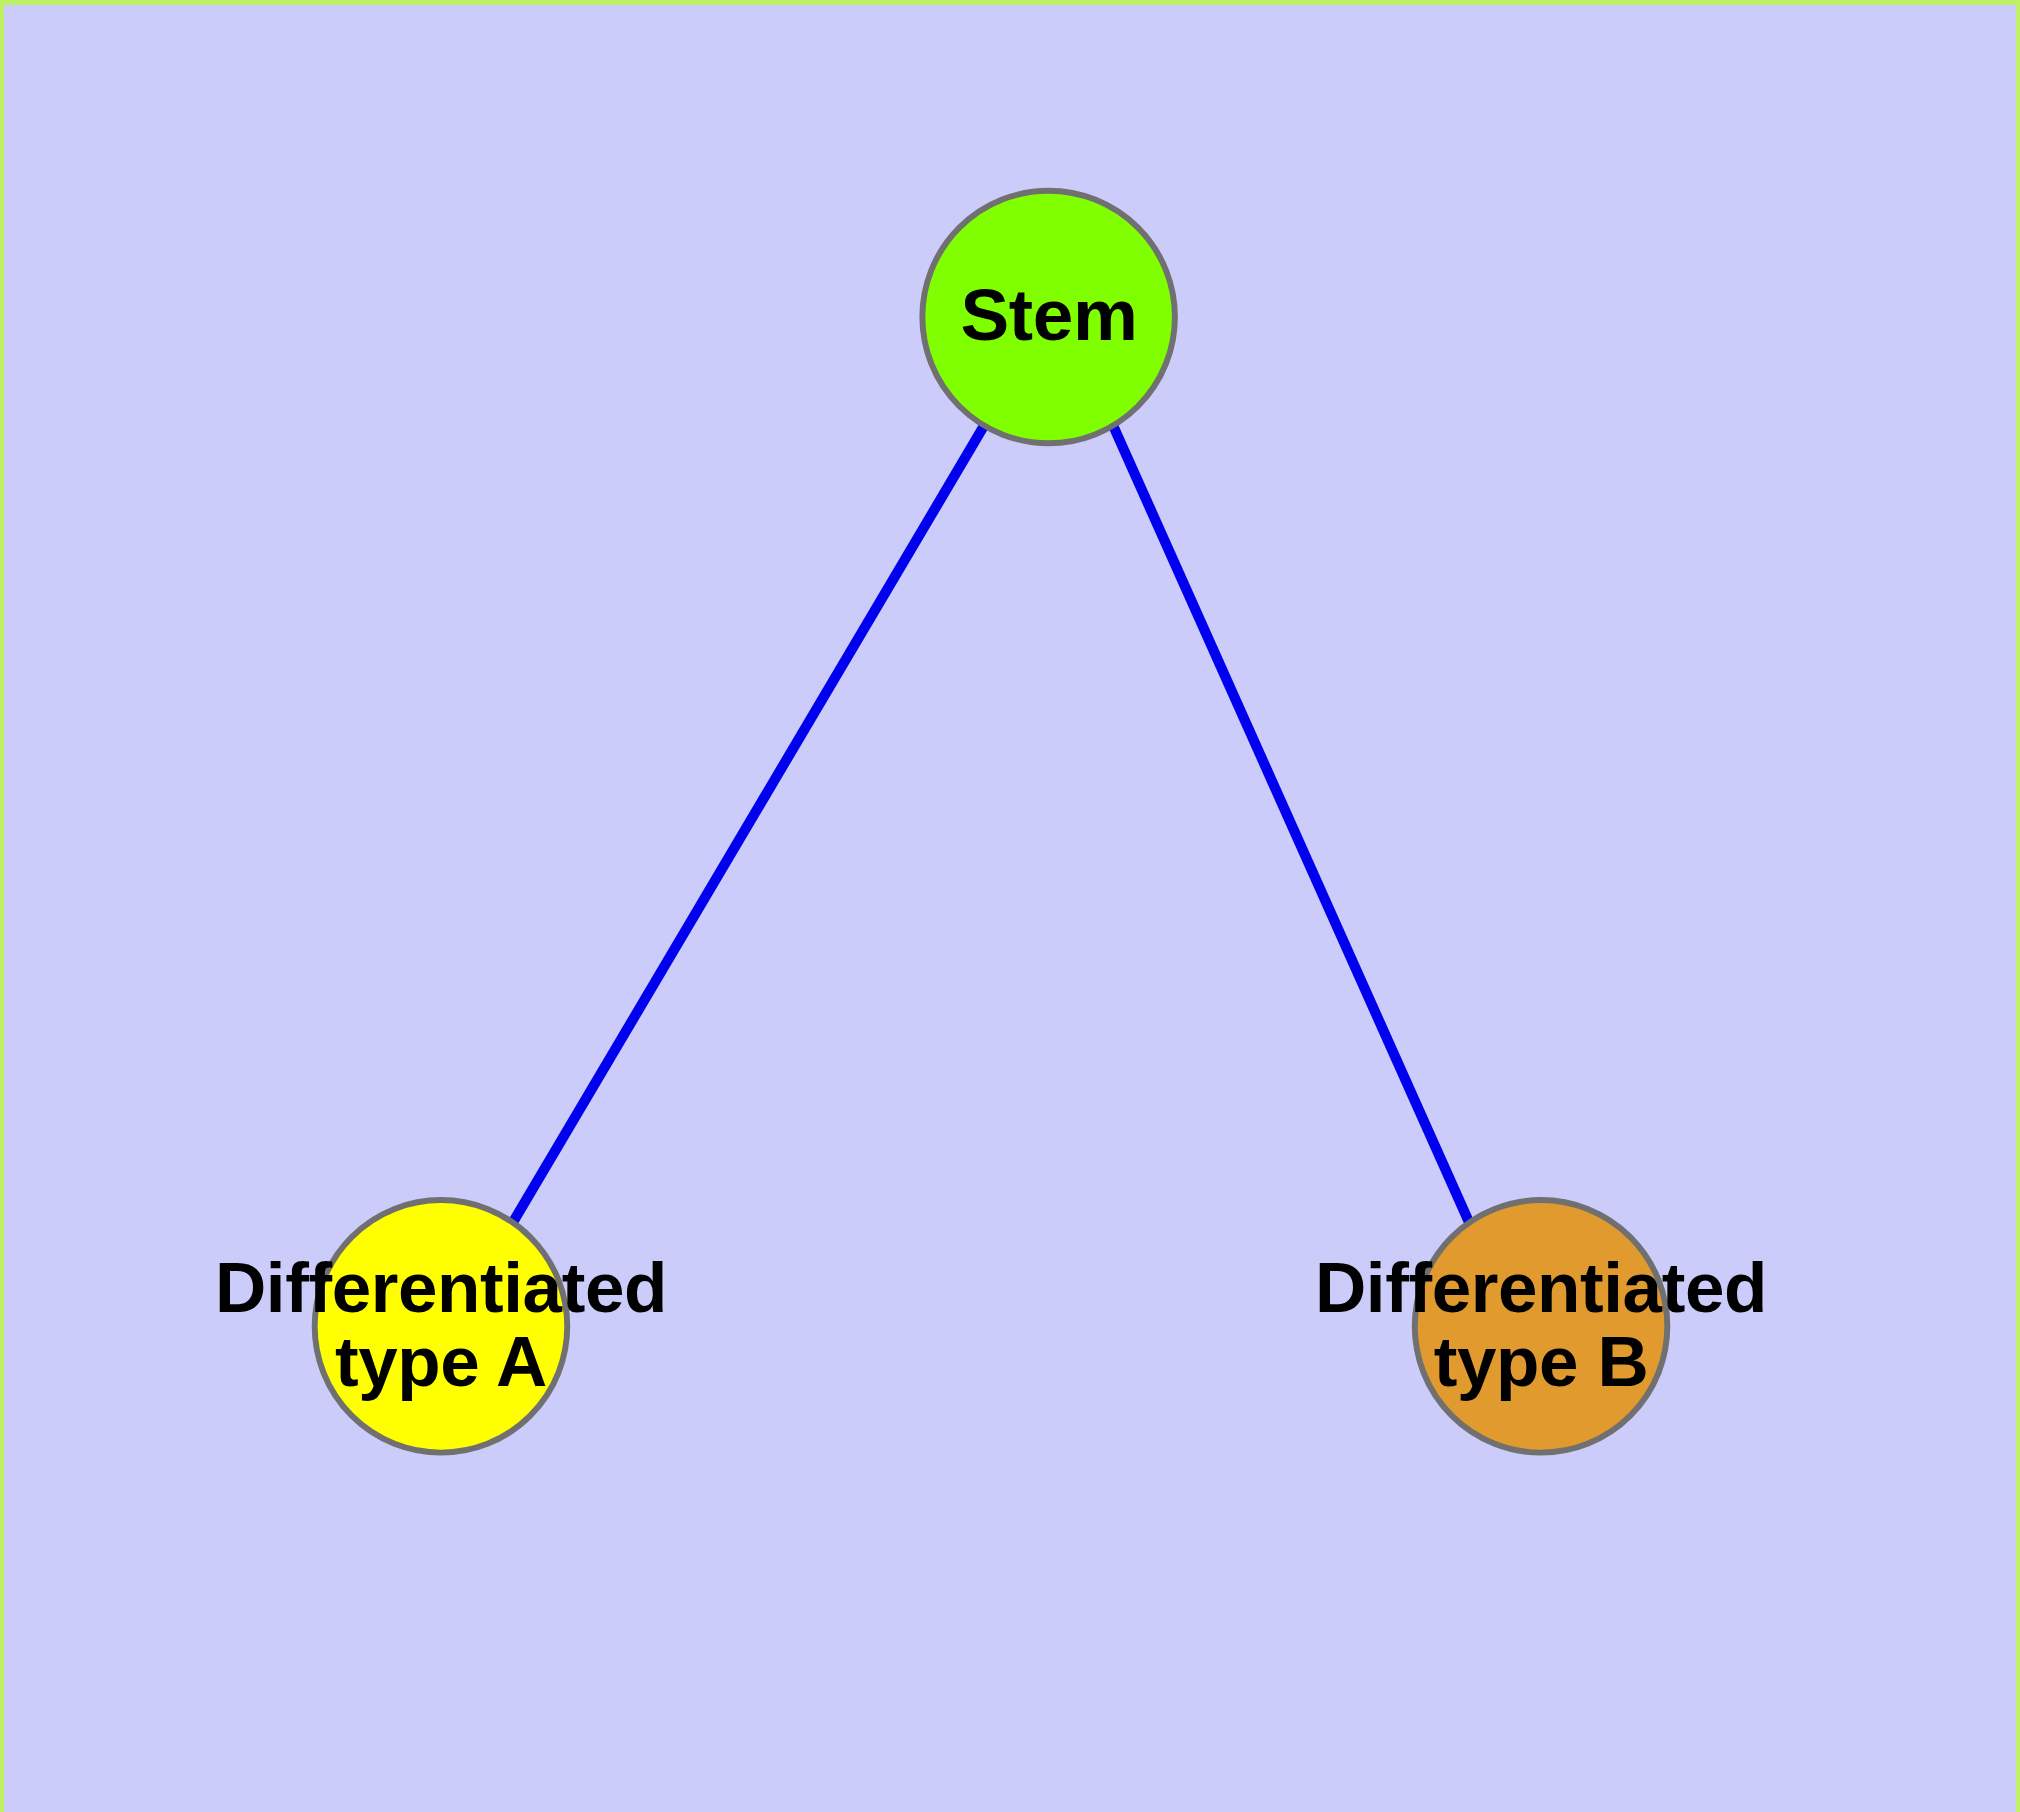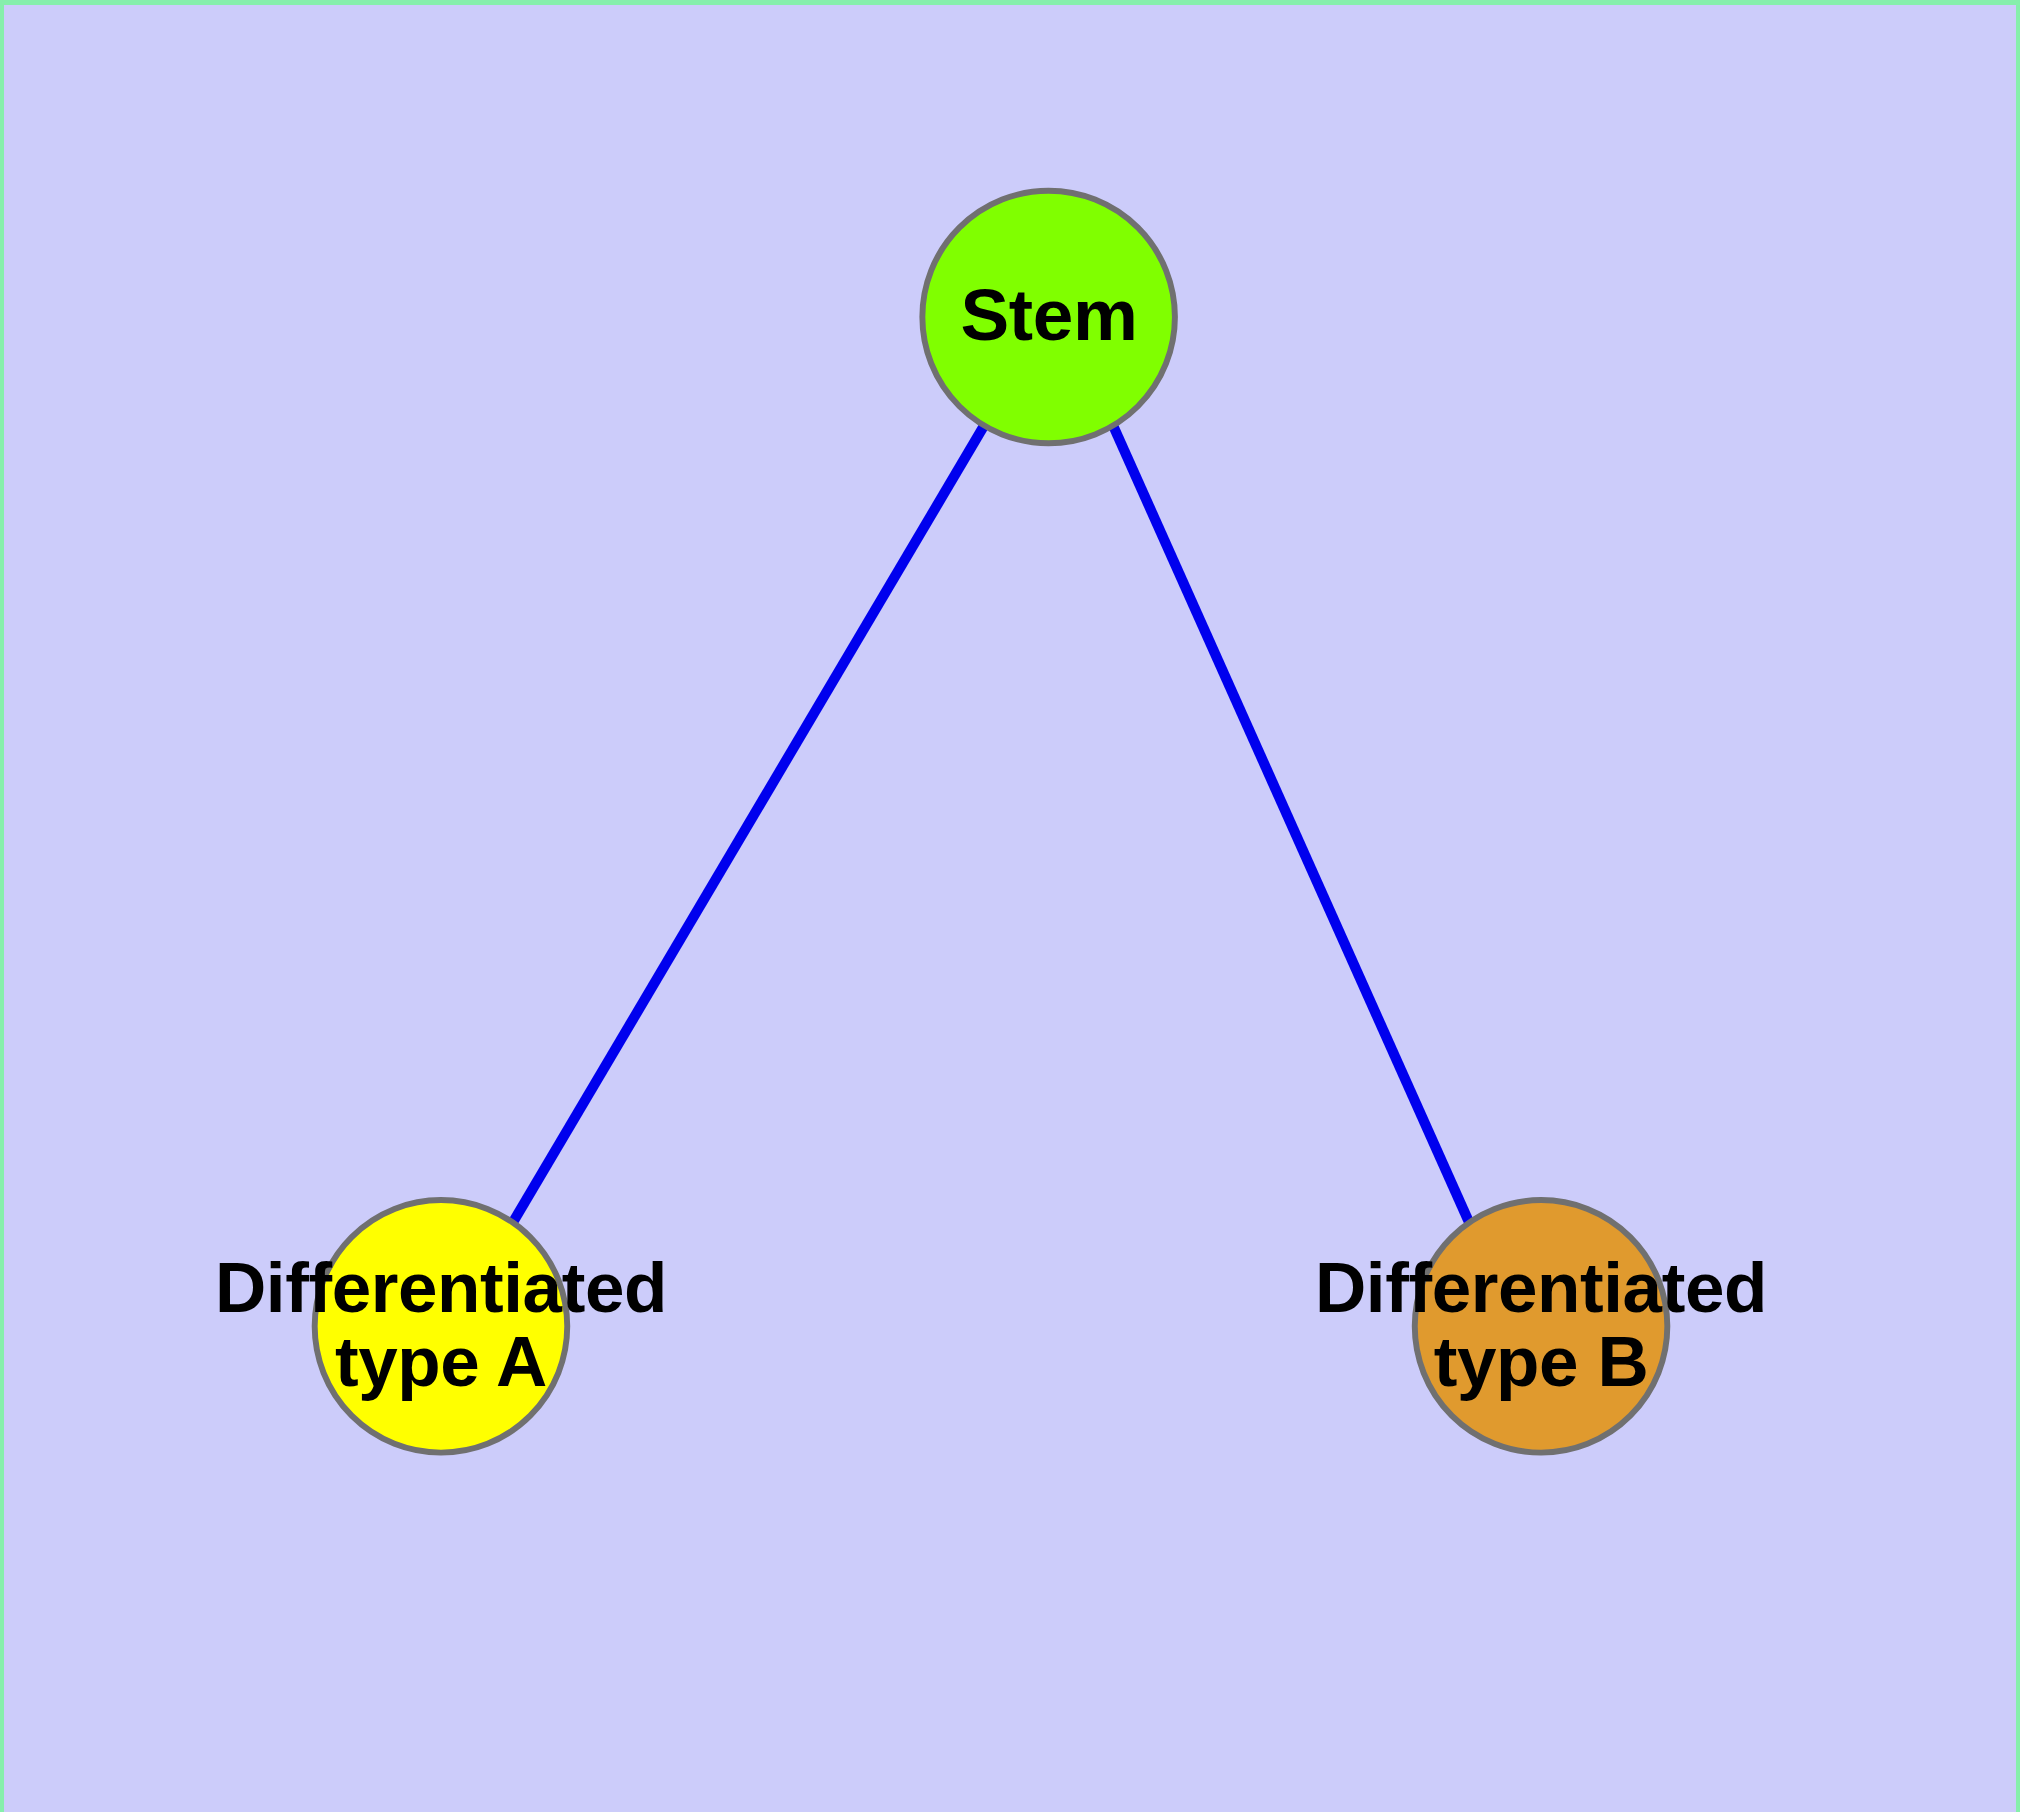--- a/index.html
+++ b/index.html
@@ -4,21 +4,21 @@
 <style>
   html, body {
     margin: 0;
     padding: 0;
     background: #ffffff;
   }
   #canvas {
     position: relative;
     width: 2021px;
     height: 1812px;
-    background: #86efac;
+    background: #bef264;
     overflow: hidden;
     font-family: "Liberation Sans", "DejaVu Sans", sans-serif;
   }
   #plot-area {
     position: absolute;
     left: 4.2px;
     top: 5.1px;
     width: 2012px;
     height: 1807px;
     background: #ccccfa;

